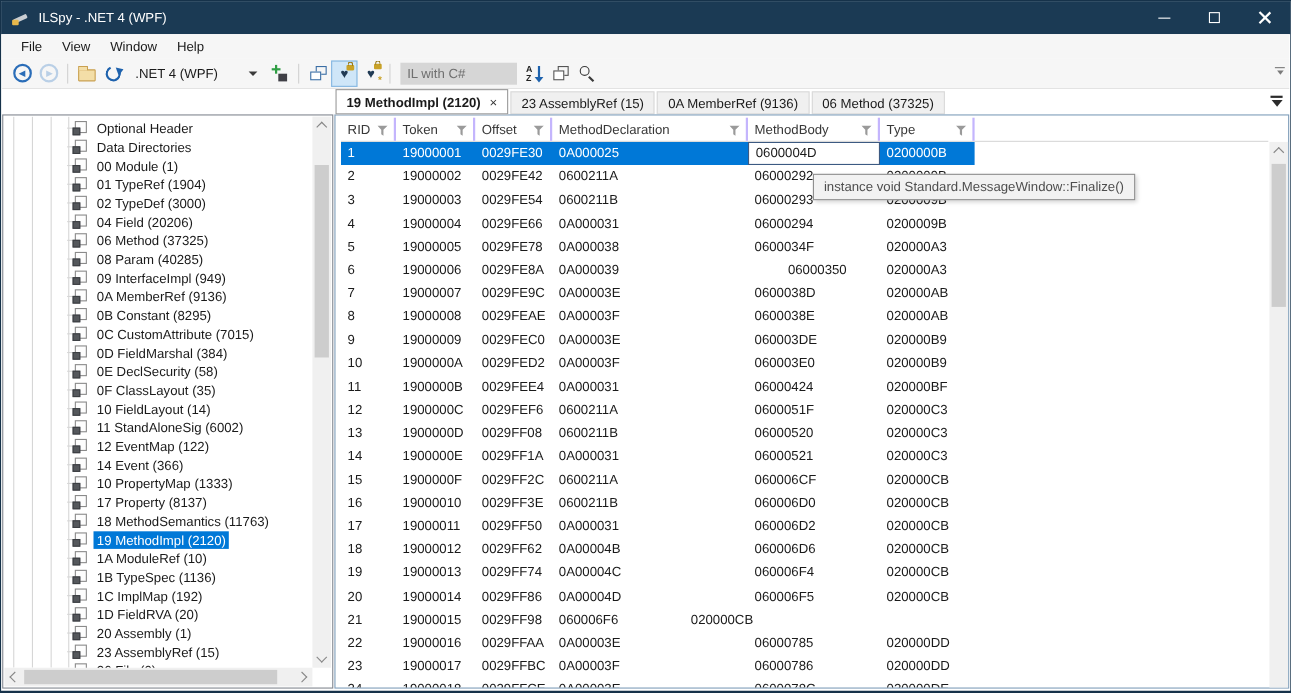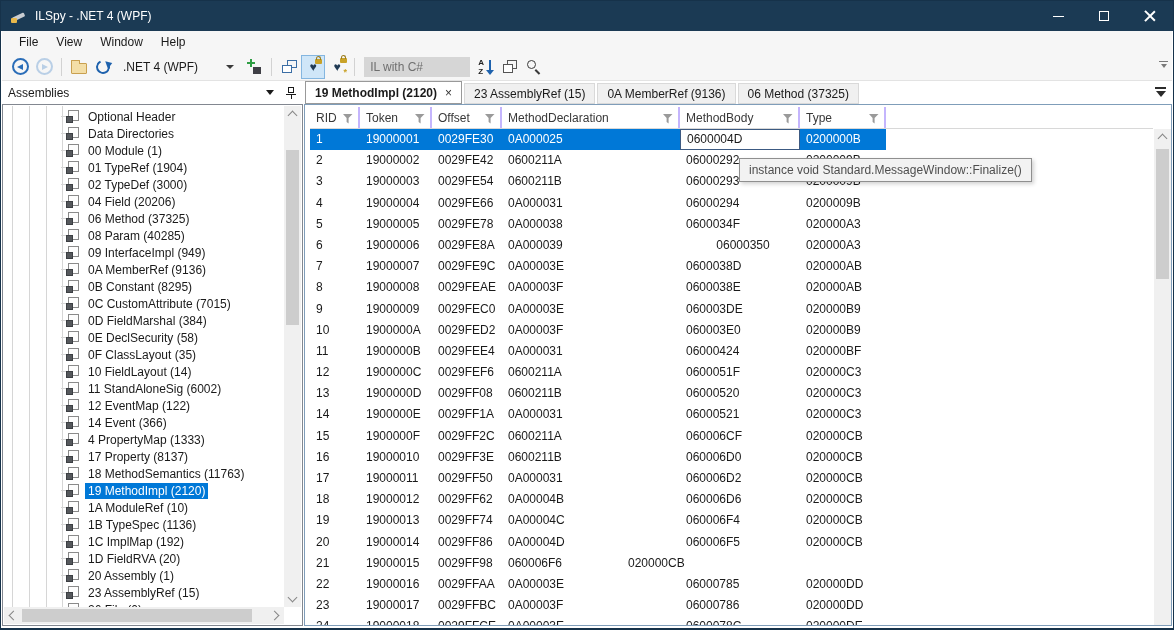--- a/index.html
+++ b/index.html
@@ -253,29 +253,20 @@
     </div>
     <div class="tb-overflow">
         <div class="line"></div>
         <div class="tri"></div>
       </div>
   </div>
 
   <div class="main">
 
     <div class="left-panel">
-      <div class="panel-header">
-        <span class="ph-title">Assemblies</span>
-        <span class="ph-caret"></span>
-        <span class="pin">
-            <span class="head"></span>
-            <span class="bar"></span>
-            <span class="stem"></span>
-          </span>
-      </div>
       <div class="tree-box">
         <div class="tree-view" id="tree">
           <div class="guide" style="left:8px"></div>
           <div class="guide" style="left:25px"></div>
           <div class="guide" style="left:42px"></div>
           <div class="guide" style="left:58px"></div>
         <div class="tree-item">
               <span class="conn"></span>
               <span class="t-icon">
                 <span class="pg"></span>
@@ -426,21 +417,21 @@
                 <span class="sq"></span>
               </span>
               <span class="t-label">14 Event (366)</span>
             </div>
             <div class="tree-item">
               <span class="conn"></span>
               <span class="t-icon">
                 <span class="pg"></span>
                 <span class="sq"></span>
               </span>
-              <span class="t-label">4 PropertyMap (1333)</span>
+              <span class="t-label">10 PropertyMap (1333)</span>
             </div>
             <div class="tree-item">
               <span class="conn"></span>
               <span class="t-icon">
                 <span class="pg"></span>
                 <span class="sq"></span>
               </span>
               <span class="t-label">17 Property (8137)</span>
             </div>
             <div class="tree-item">

